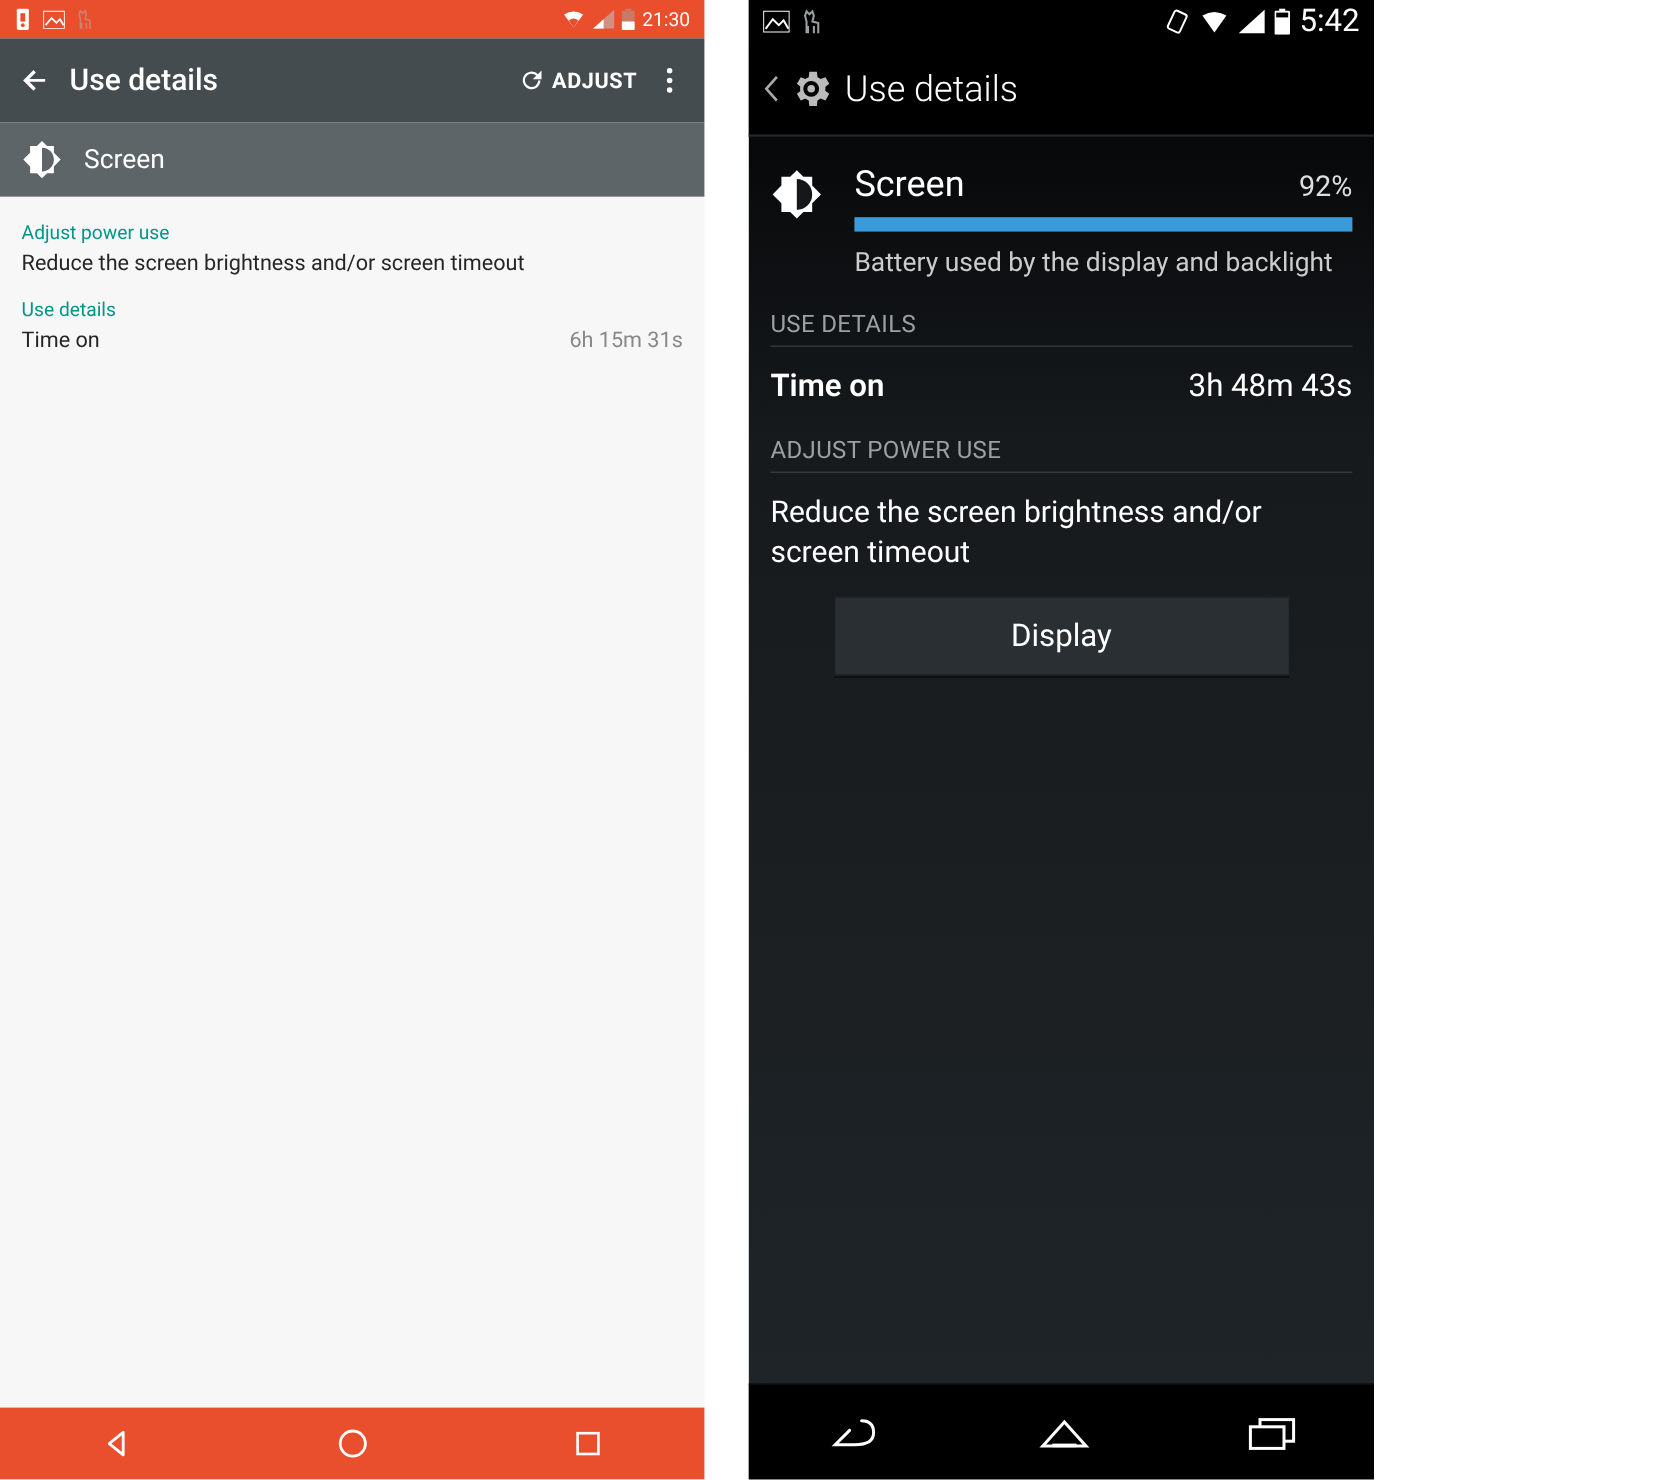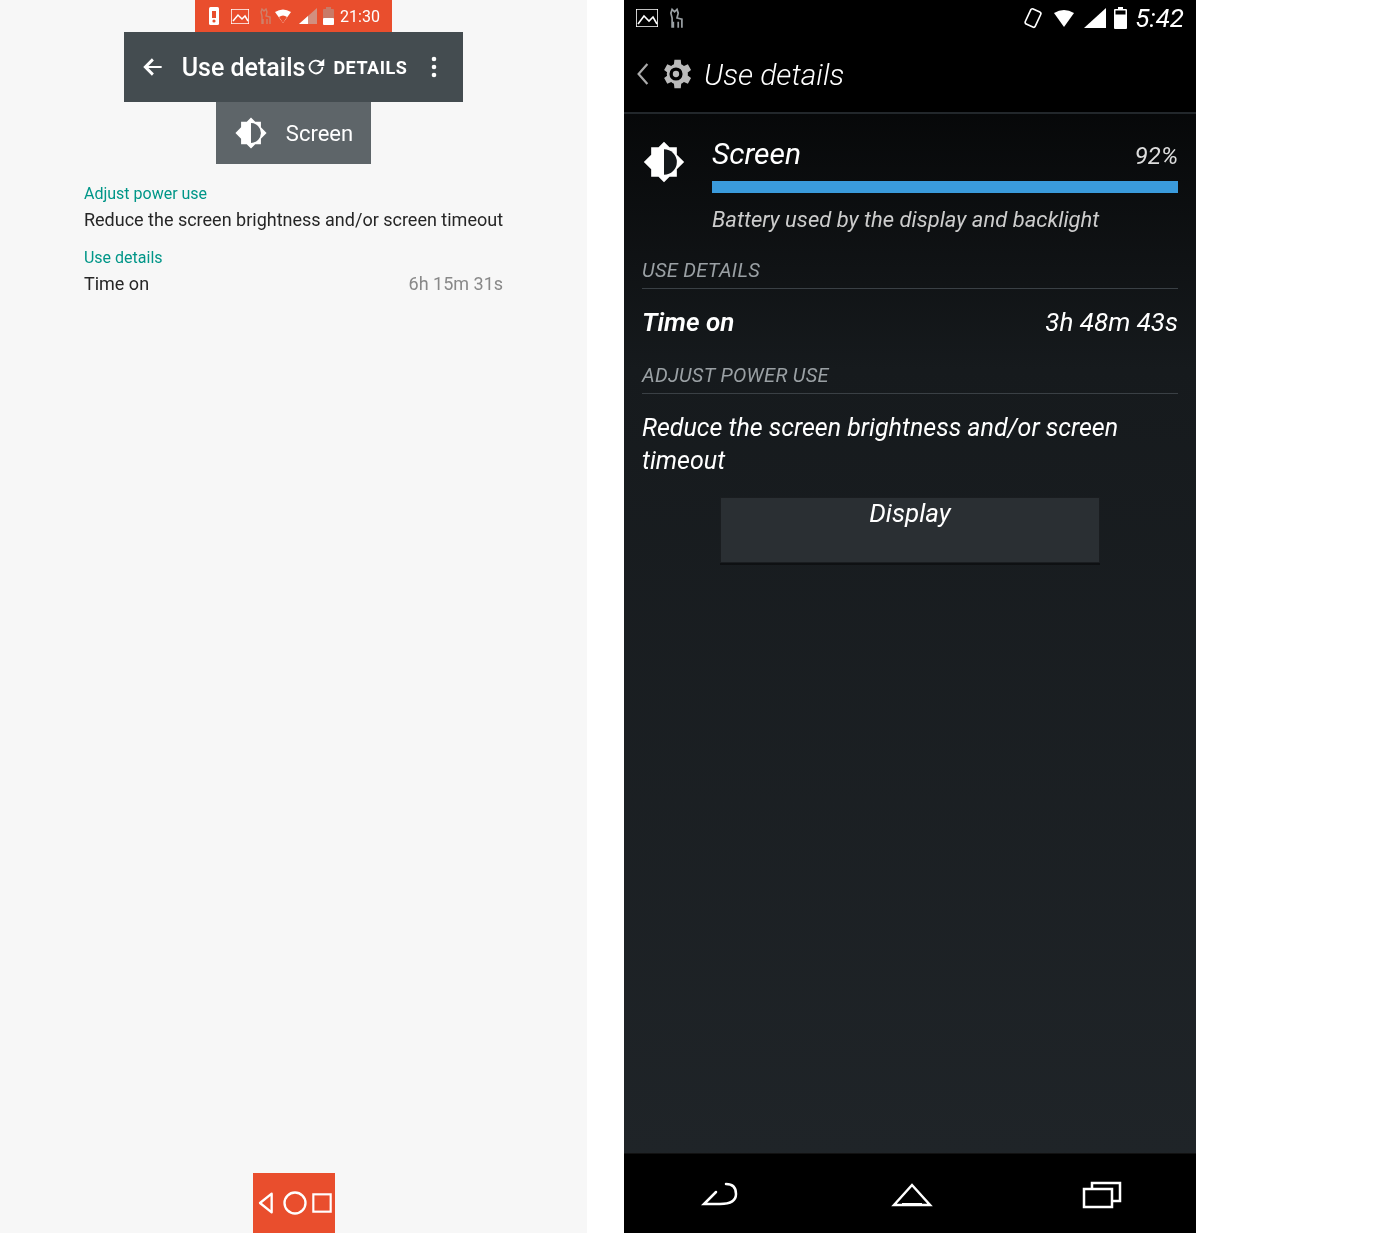--- a/index.html
+++ b/index.html
@@ -4,22 +4,22 @@
 <style>
   * { box-sizing: border-box; margin: 0; padding: 0; }
   body {
     font-family: Roboto, "Helvetica Neue", Arial, sans-serif;
     background: #fff;
     width: 1400px;
     height: 1233px;
     display: flex;
   }
   .phone { height: 1233px; display: flex; flex-direction: column; position: relative; }
-  .phone-left { width: 587px; background: #f7f7f7; align-items: center; }
-  .phone-right { width: 572px; background: linear-gradient(180deg, #000 0%, #161a1d 30%, #202529 100%); font-style: italic; }
+  .phone-left { width: 587px; background: #f7f7f7; }
+  .phone-right { width: 521px; background: linear-gradient(180deg, #000 0%, #161a1d 30%, #202529 100%); }
   .gap { width: 37px; background: #fff; }
 
   
   .l-statusbar {
     height: 32px;
     background: #e94e2d;
     display: flex; align-items: center;
     color: #fff; font-size: 16px;
     padding: 0 12px;
   }
@@ -71,21 +71,21 @@
   .r-topline { display:flex; justify-content:space-between; align-items:baseline; font-size:30px; }
   .r-topline .pct { font-size: 24px; color: #ddd; }
   .r-bar { height: 12px; background: #3a9bdc; margin-top: 10px; }
   .r-desc { font-size: 22px; color: #ccc; margin-top: 14px; }
   .r-sechead { text-transform: uppercase; color:#9aa0a4; font-size:20px; letter-spacing:.3px; margin-top: 26px; padding-bottom:6px; border-bottom:1px solid #3a4045; }
   .r-row { display:flex; justify-content:space-between; font-size:26px; color:#fff; margin-top:18px; }
   .r-row .lbl { font-weight:600; }
   .r-body { font-size:25px; color:#fff; margin-top:18px; line-height:1.3; }
   .r-button {
     width: 380px; height:66px; margin: 20px auto 0; background:#2a2f33; border:1px solid #1a1d20;
-    display:flex; justify-content:center; color:#fff; font-size:26px;
+    display:flex; align-items:center; justify-content:center; color:#fff; font-size:26px;
     box-shadow: 0 2px 0 rgba(0,0,0,.4);
   }
   .r-navbar {
     height: 80px; background: #000; display:flex; justify-content:space-around; align-items:center;
     border-top: 1px solid #111;
   }
 
   svg { display:block; }
 </style>
 </head>
@@ -142,21 +142,21 @@
       <svg width="26" height="26" viewBox="0 0 24 24">
           <path d="M20 11H7.8l5-5L11 4l-8 8 8 8 1.8-2-5-5H20z" fill="#fff"></path>
         </svg>
     </div>
     <div class="title">Use details</div>
     <div class="spacer"></div>
     <div class="refresh">
       <svg width="22" height="22" viewBox="0 0 24 24">
           <path d="M17.65 6.35A8 8 0 1 0 20 12h-2a6 6 0 1 1-1.76-4.24L13 11h8V3z" fill="#fff"></path>
         </svg>
-      <span>DETAILS</span>
+      <span>ADJUST</span>
     </div>
     <div class="overflow">
       <svg width="6" height="22" viewBox="0 0 6 22">
           <circle cx="3" cy="3" r="2.3" fill="#fff"></circle>
           <circle cx="3" cy="11" r="2.3" fill="#fff"></circle>
           <circle cx="3" cy="19" r="2.3" fill="#fff"></circle>
         </svg>
     </div>
   </div>
 

